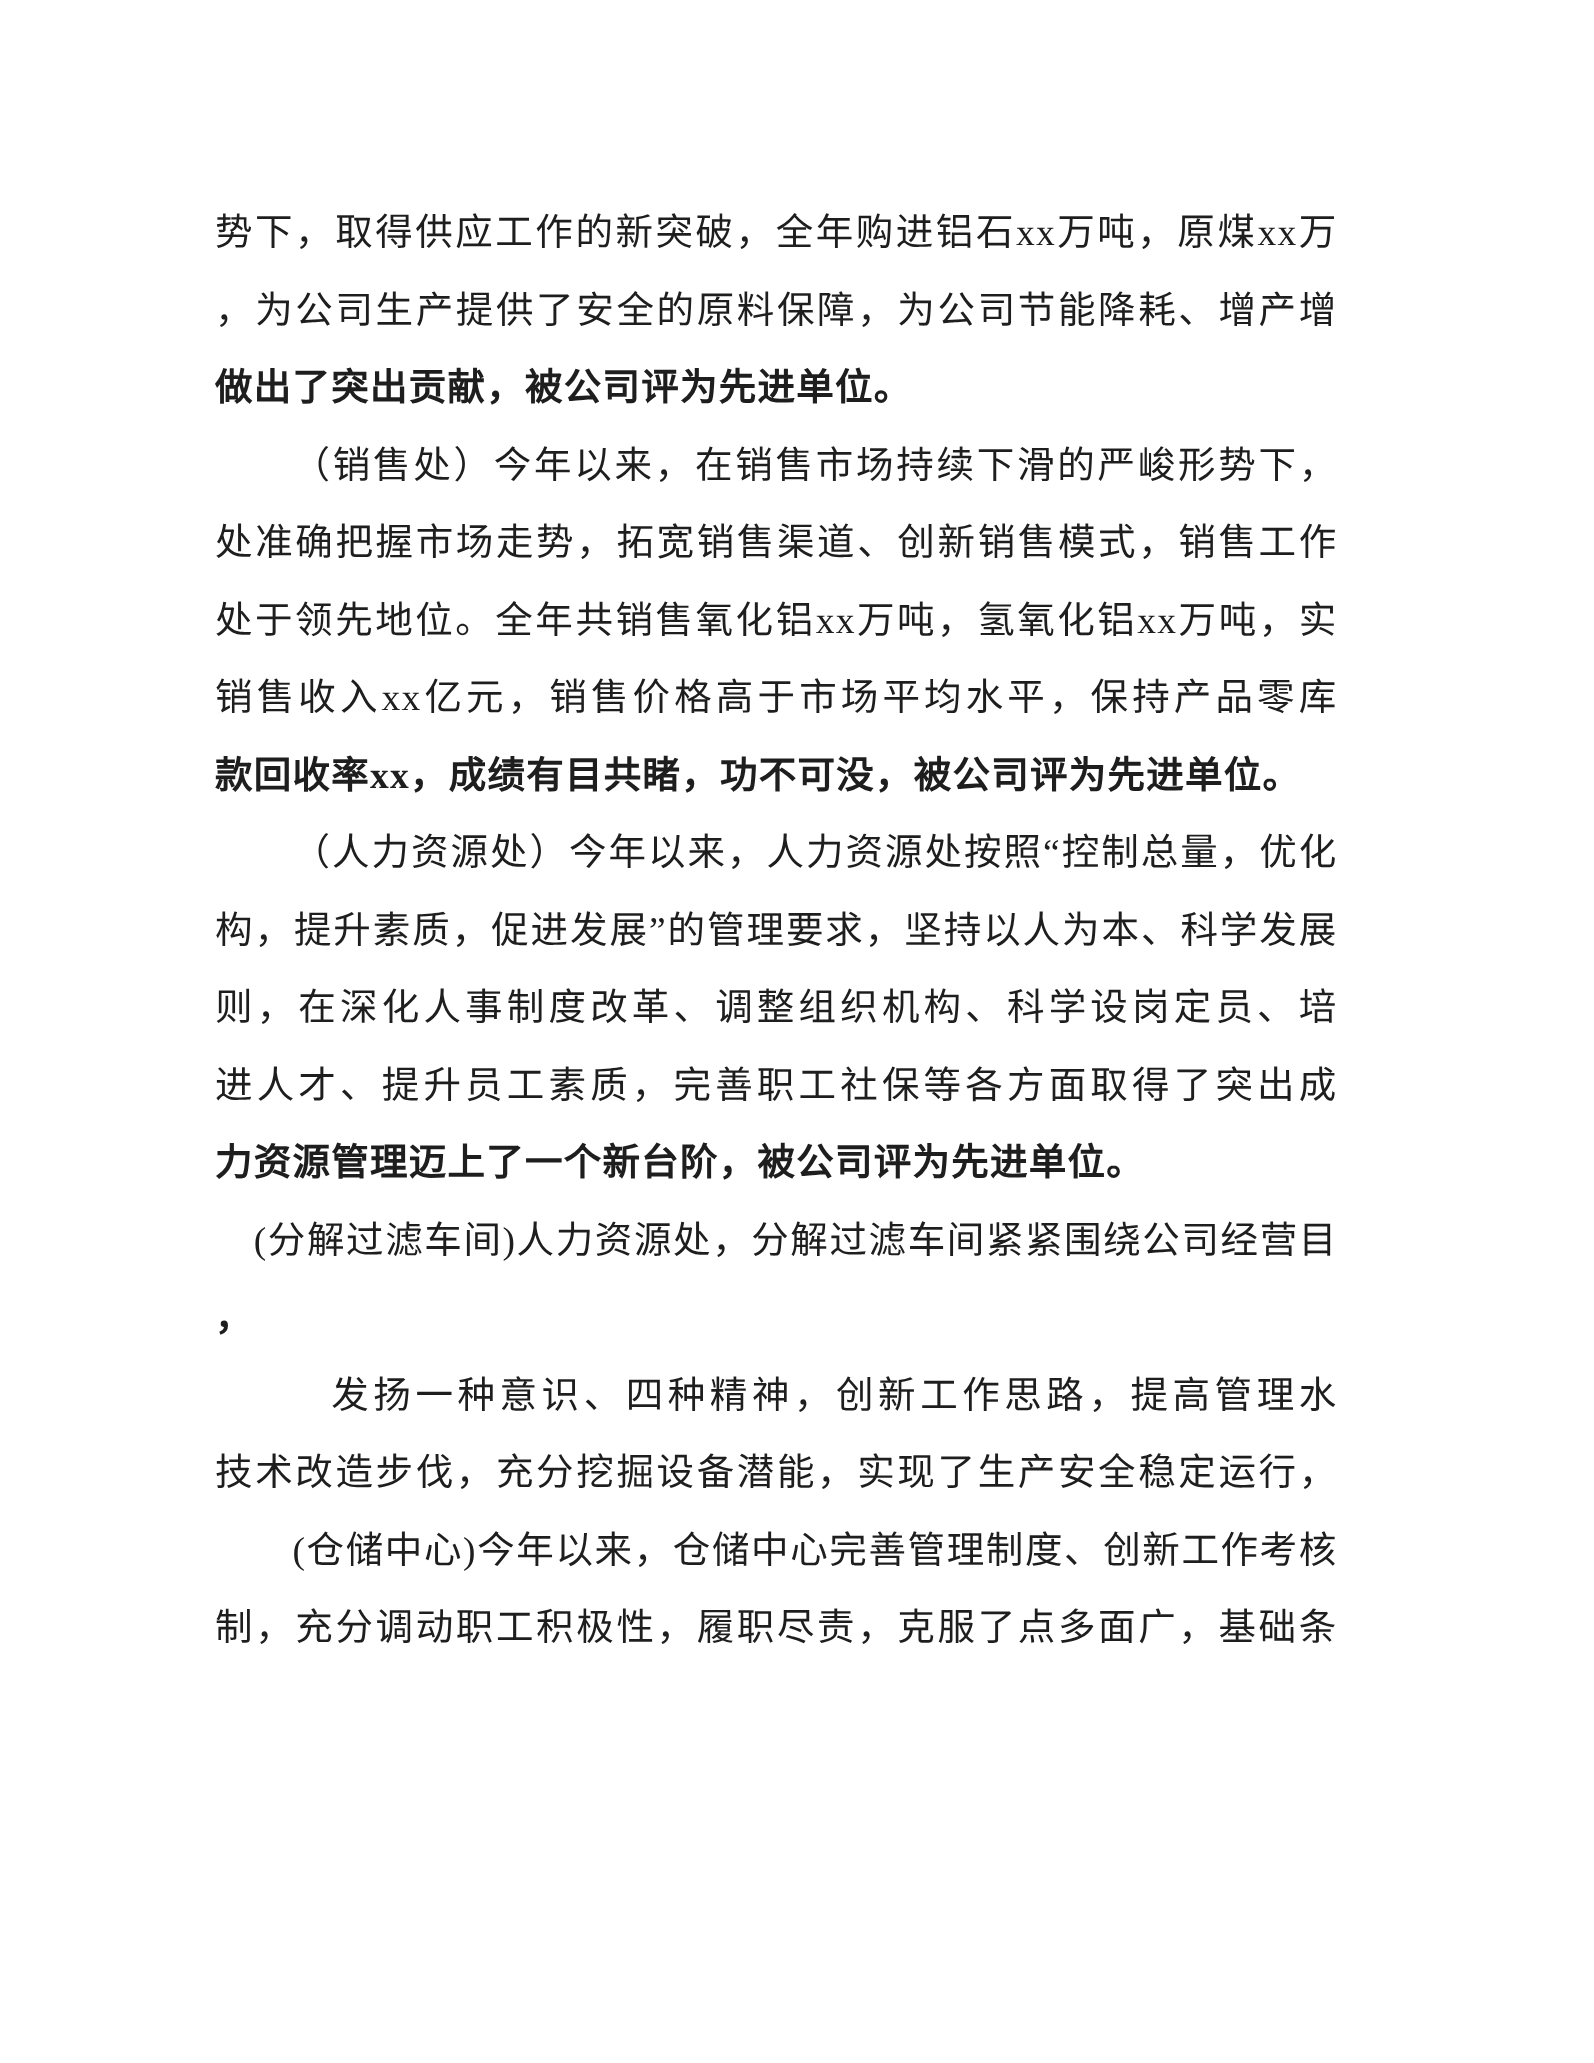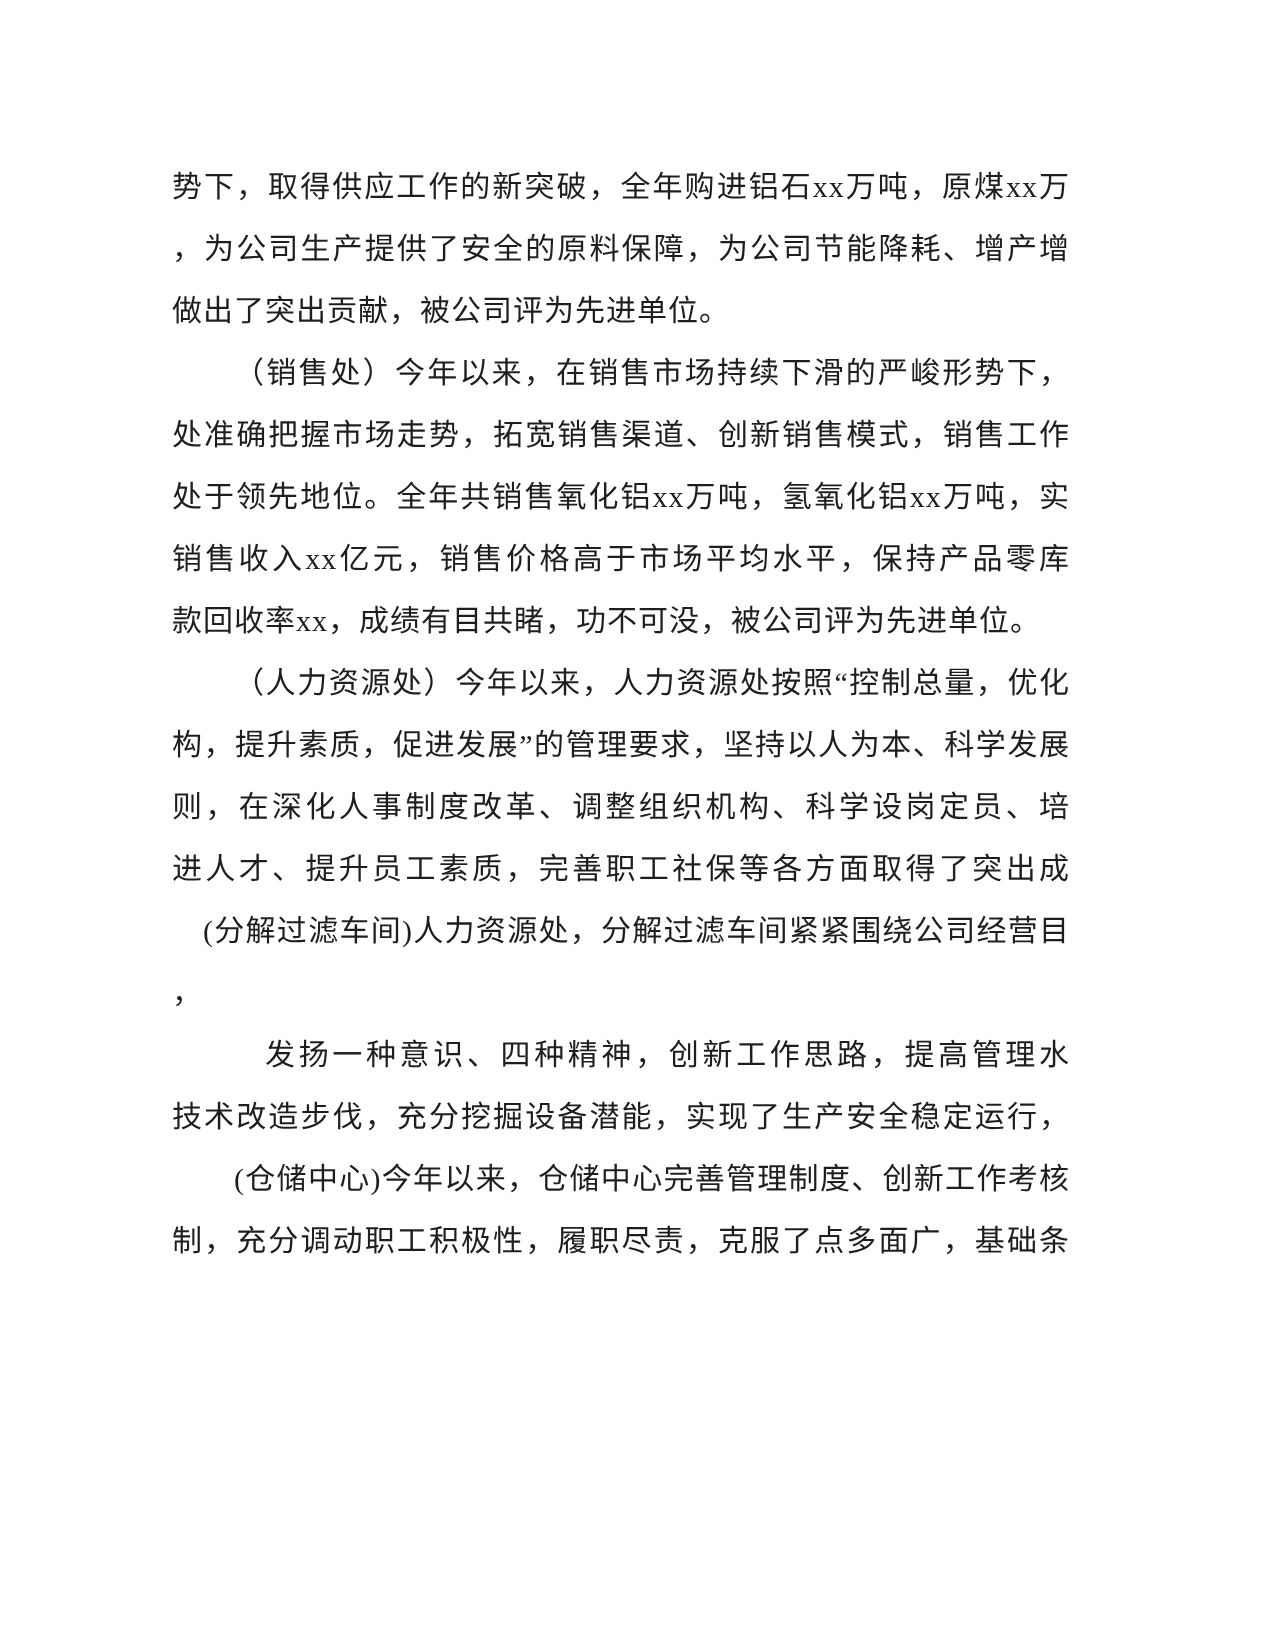--- a/index.html
+++ b/index.html
@@ -34,20 +34,21 @@
     letter-spacing: 1px;
     white-space: normal;
     overflow: hidden;
     text-align: justify;
     text-align-last: justify;
     -moz-text-align-last: justify;
   }
   .text-line.para-end {
     text-align: right;
     text-align-last: left;
+    font-weight: bold;
     -moz-text-align-last: left;
   }
 </style>
 </head>
 <body>
 
 <div class="doc-page" id="doc-page" style="background: rgb(255, 255, 255); color: rgb(30, 30, 30);">
     <div class="paragraph">
       <div class="text-line">势下，取得供应工作的新突破，全年购进铝石xx万吨，原煤xx万吨</div>
       <div class="text-line">，为公司生产提供了安全的原料保障，为公司节能降耗、增产增效，</div>
@@ -58,20 +59,21 @@
       <div class="text-line">处准确把握市场走势，拓宽销售渠道、创新销售模式，销售工作一直</div>
       <div class="text-line">处于领先地位。全年共销售氧化铝xx万吨，氢氧化铝xx万吨，实现</div>
       <div class="text-line">销售收入xx亿元，销售价格高于市场平均水平，保持产品零库存，货</div>
       <div class="text-line para-end">款回收率xx，成绩有目共睹，功不可没，被公司评为先进单位。</div>
     </div>
     <div class="paragraph">
       <div class="text-line" style="text-indent: 62px;">（人力资源处）今年以来，人力资源处按照“控制总量，优化结</div>
       <div class="text-line">构，提升素质，促进发展”的管理要求，坚持以人为本、科学发展的原</div>
       <div class="text-line">则，在深化人事制度改革、调整组织机构、科学设岗定员、培养、引</div>
       <div class="text-line">进人才、提升员工素质，完善职工社保等各方面取得了突出成绩，人</div>
+      <div class="text-line para-end">力资源管理迈上了一个新台阶，被公司评为先进单位。</div>
     </div>
     <div class="paragraph">
       <div class="text-line" style="text-indent: 31px;">(分解过滤车间)人力资源处，分解过滤车间紧紧围绕公司经营目标</div>
       <div class="text-line para-end">，</div>
     </div>
     <div class="paragraph">
       <div class="text-line" style="text-indent: 93px;">发扬一种意识、四种精神，创新工作思路，提高管理水平，加快</div>
       <div class="text-line">技术改造步伐，充分挖掘设备潜能，实现了生产安全稳定运行，为公</div>
     </div>
     <div class="paragraph">

